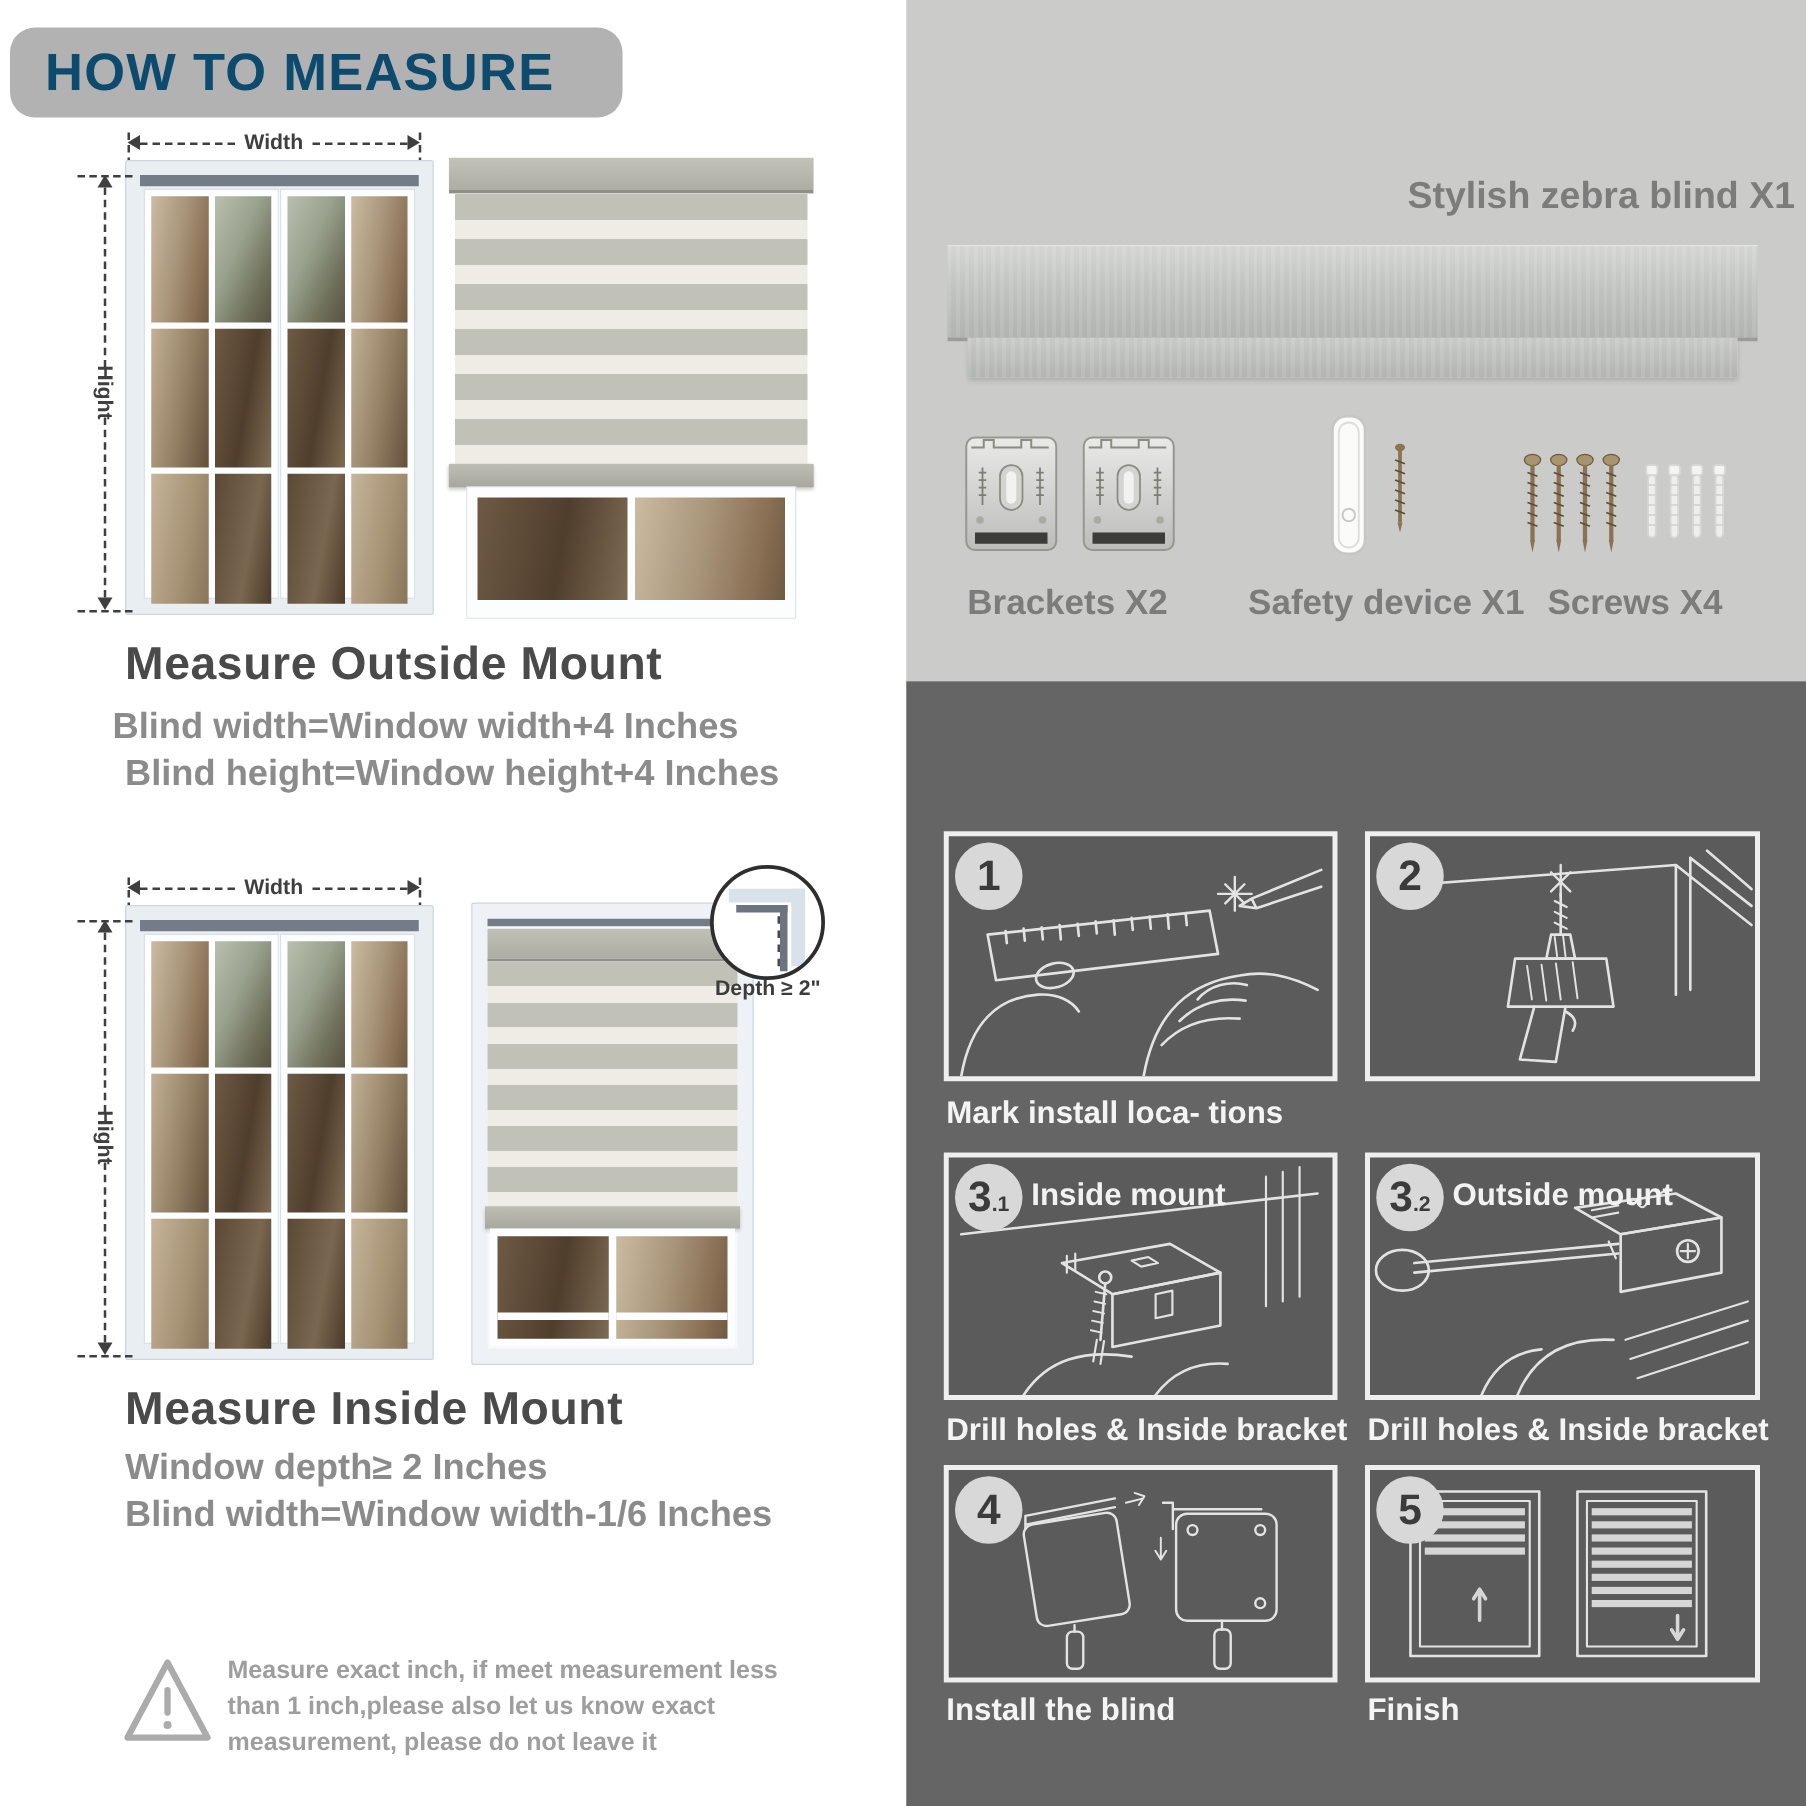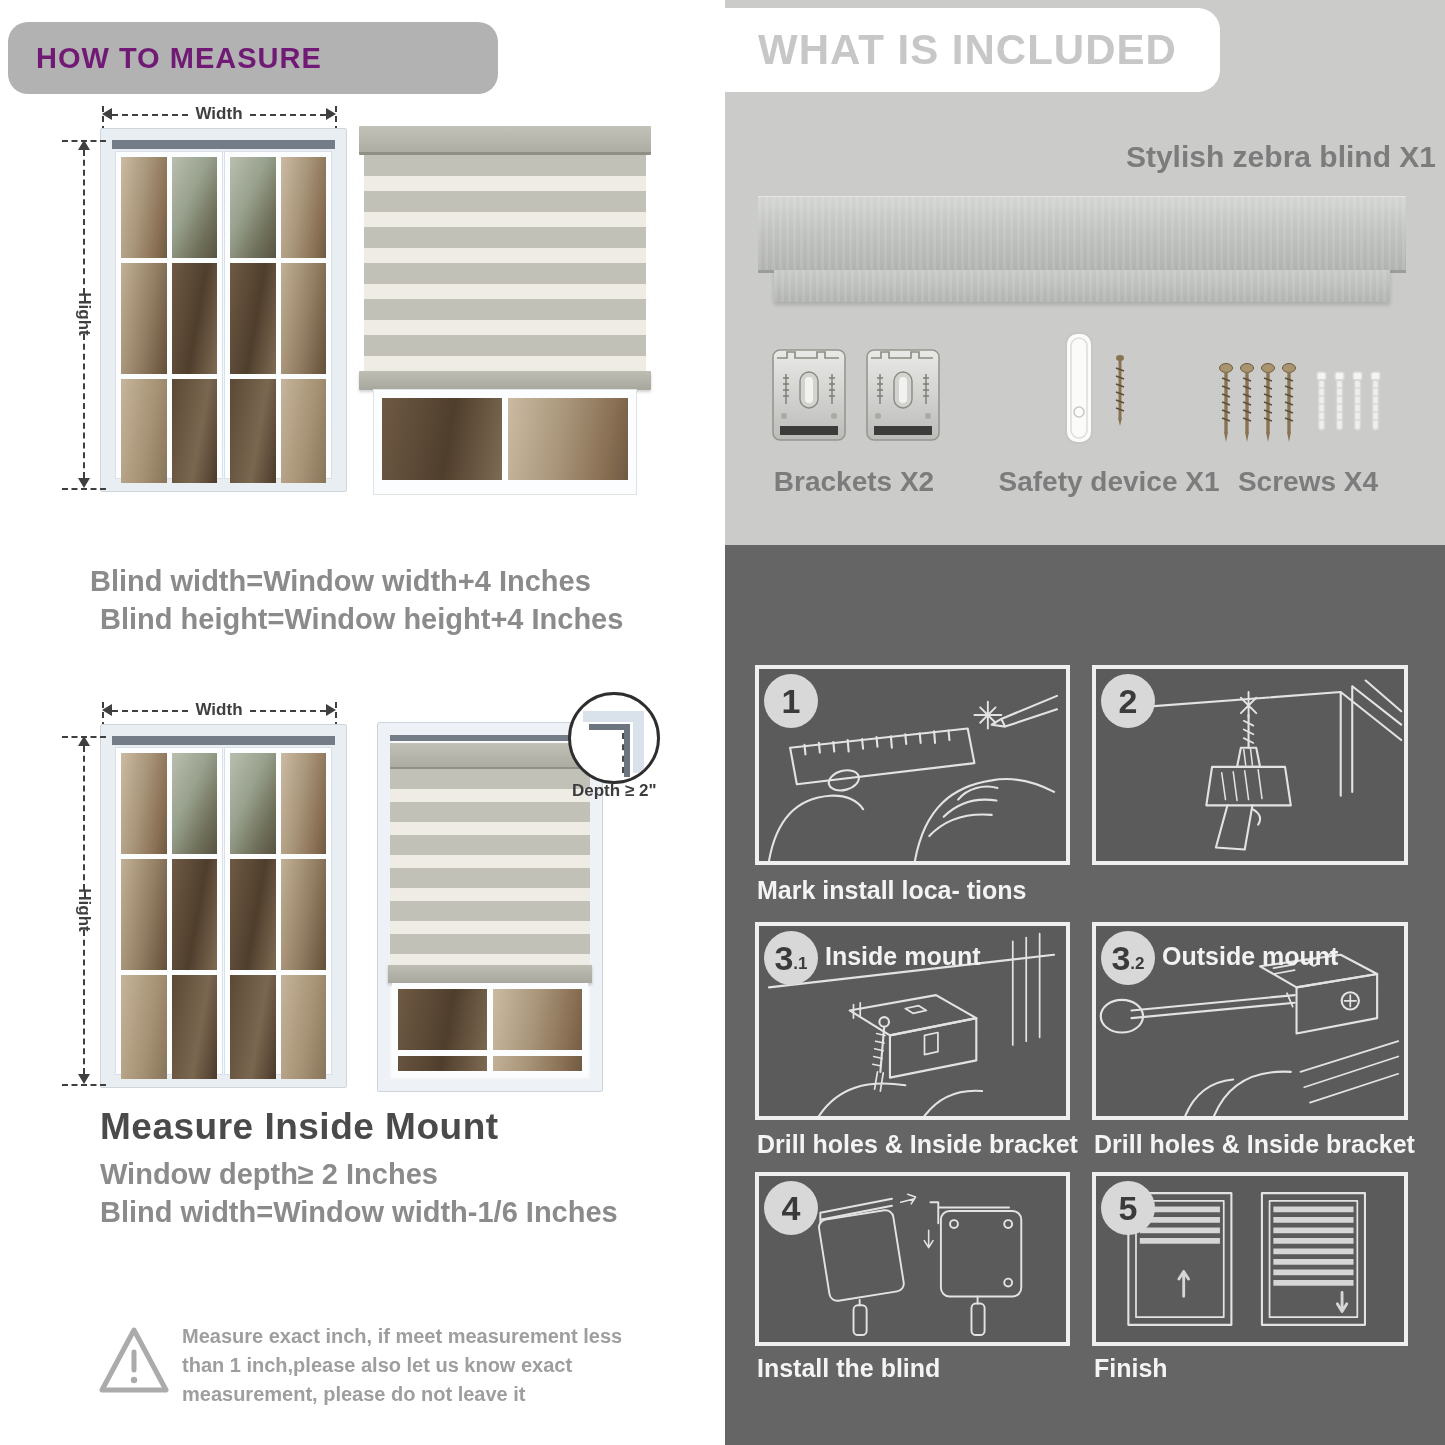--- a/index.html
+++ b/index.html
@@ -6,21 +6,21 @@
   #stage{
     position:relative;width:1445px;height:1445px;margin:0 auto;
     background:#ffffff;overflow:hidden;
     font-family:"Liberation Sans", sans-serif;
   }
   .abs{position:absolute;}
 
   
   .lheader{
     left:8px;top:22px;width:490px;height:72px;background:#b2b2b2;
-    border-radius:20px;color:#701a75;font-size:29px;font-weight:bold;
+    border-radius:20px;color:#0c4a6e;font-size:42px;font-weight:bold;
     line-height:72px;padding-left:28px;letter-spacing:1px;box-sizing:border-box;
   }
   .mtitle{font-size:37px;font-weight:bold;color:#4a4a4a;letter-spacing:.5px;}
   .mline{font-size:29px;font-weight:bold;color:#8b8b8b;}
   .depthlbl{font-size:17px;font-weight:bold;color:#3c3c3c;}
 
   
   .warrow{display:flex;align-items:center;height:16px;}
   .warrow .seg{flex:1;border-top:2px dashed #3f3f3f;margin-top:1px;}
   .warrow .lbl{font-size:17px;font-weight:bold;color:#3f3f3f;margin:16px 7px;white-space:nowrap;}
@@ -178,20 +178,21 @@
   <div class="abs" style="left:362px;top:126px;width:286px;height:368px;">
     <div class="bCass"></div>
     <div class="bStripes"></div>
     <div class="bRail"></div>
     <div class="bWin">
       <div class="p4"></div>
         <div class="p1"></div>
     </div>
   </div>
 
+  <div class="abs mtitle" style="left:100px;top:510px;">Measure Outside Mount</div>
   <div class="abs mline" style="left:90px;top:565px;">Blind width=Window width+4 Inches</div>
   <div class="abs mline" style="left:100px;top:603px;">Blind height=Window height+4 Inches</div>
 
   <div class="abs warrow" style="left:102px;top:702px;width:234px;">
     <div class="ah left"></div>
     <div class="seg"></div>
     <div class="lbl">Width</div>
     <div class="seg"></div>
     <div class="ah right"></div>
   </div>
@@ -259,21 +260,20 @@
   <div class="abs mline" style="left:100px;top:1196px;">Blind width=Window width-1/6 Inches</div>
 
   <svg class="abs" style="left:96px;top:1322px;" width="76" height="80" viewBox="0 0 76 80">
     <path d="M38,8 L70,68 L6,68 Z" fill="none" stroke="#ababab" stroke-width="5" stroke-linejoin="round"></path>
     <line x1="38" y1="30" x2="38" y2="48" stroke="#ababab" stroke-width="5" stroke-linecap="round"></line>
     <circle cx="38" cy="58" r="3.2" fill="#ababab"></circle>
   </svg>
   <div class="abs warnText" style="left:182px;top:1322px;width:466px;">Measure exact inch, if meet measurement less than 1 inch,please also let us know exact measurement, please do not leave it</div>
 
   <div class="abs rlight"></div>
-  <div class="abs rheader">WHAT IS INCLUDED</div>
   <div class="abs prodlbl">Stylish zebra blind X1</div>
 
   <div class="abs cassBar"></div>
   <div class="abs valBar"></div>
 
   <div class="abs" style="left:768px;top:342px;width:180px;height:108px;display:flex;gap:12px;">
     <svg width="82" height="106" viewBox="0 0 82 106">
       <defs>
           <linearGradient id="met1" x1="0" y1="0" x2="0" y2="1">
         <stop offset="0" stop-color="#e9e9e7"></stop>

